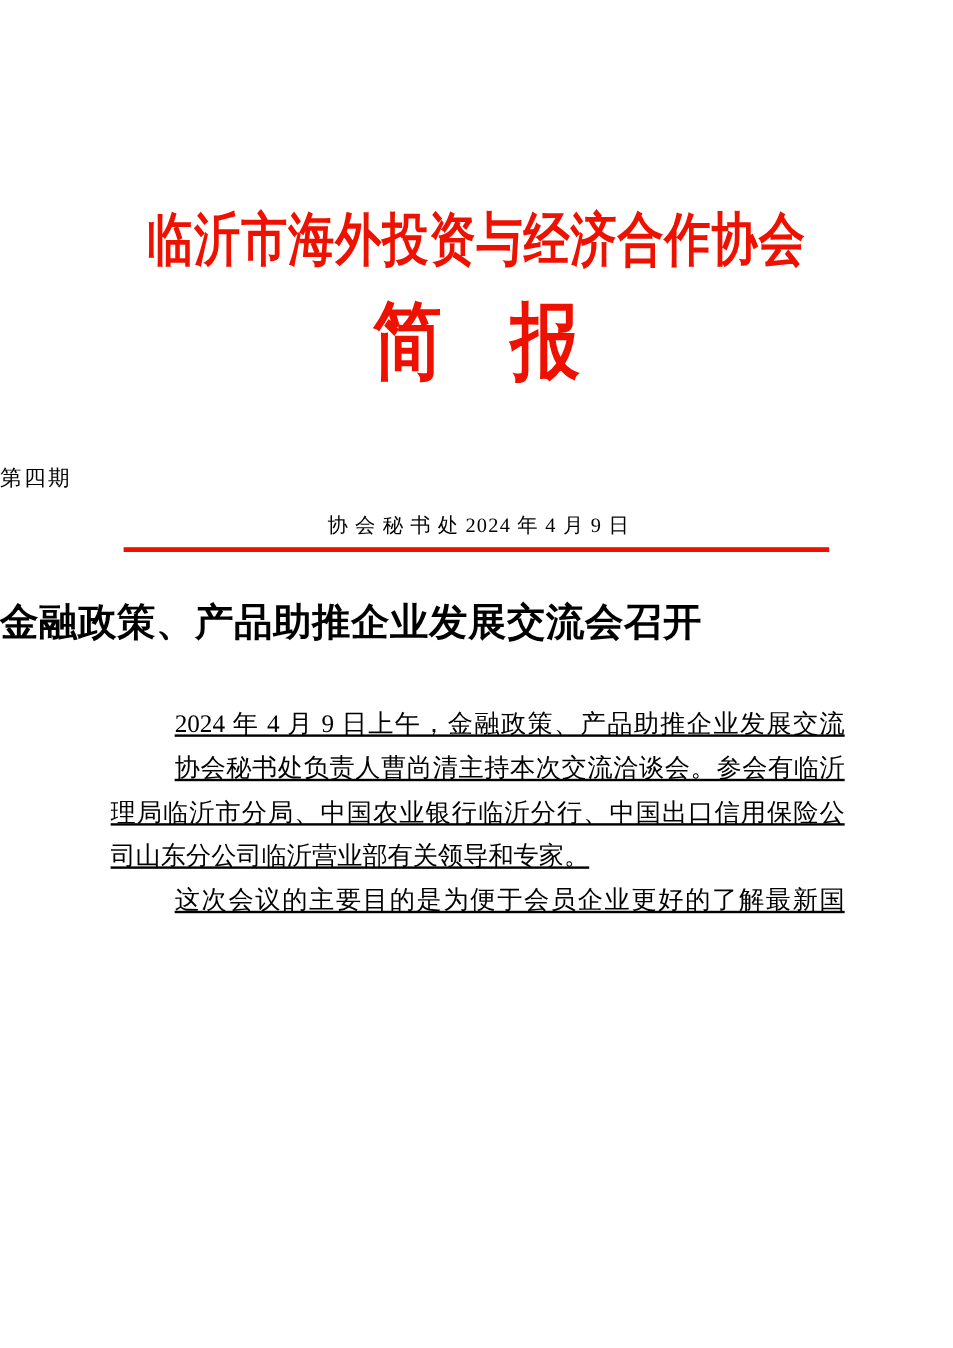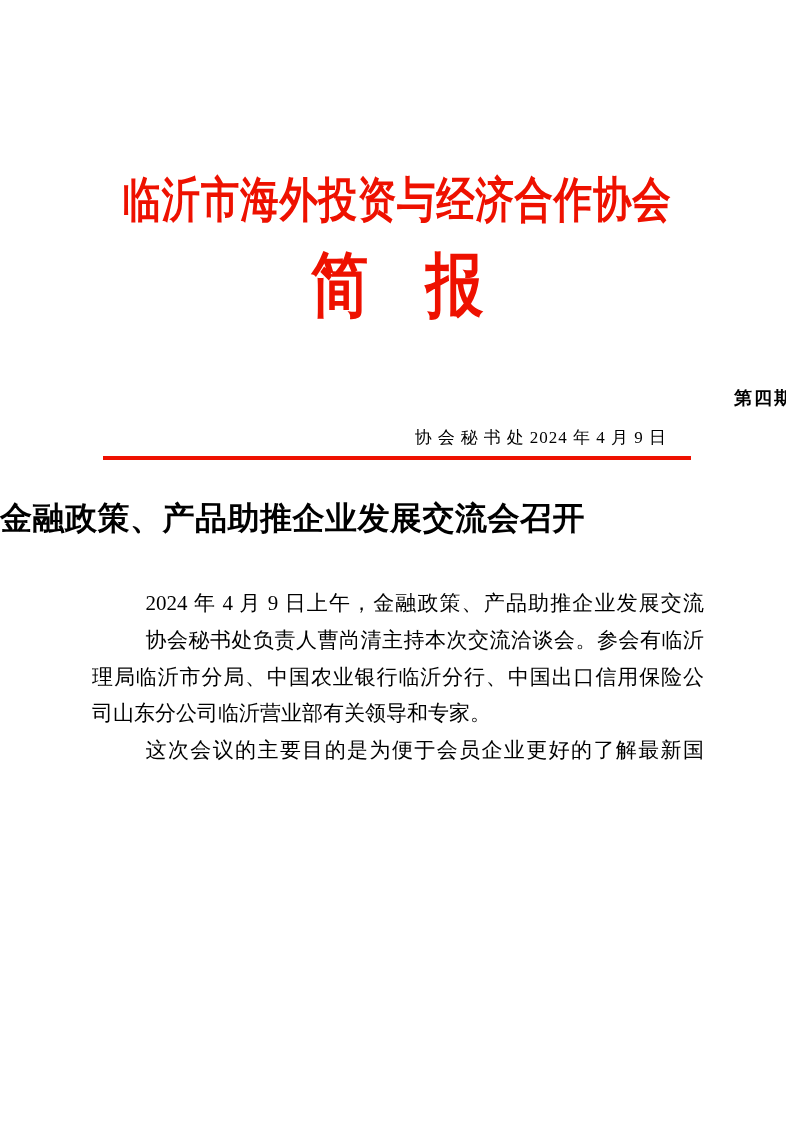--- a/index.html
+++ b/index.html
@@ -22,25 +22,25 @@
     letter-spacing:1px;
   }
   .bulletin-title{
     position:absolute;top:246px;left:0;width:794px;
     text-align:center;color:var(--red);
     font-size:70px;font-weight:bold;white-space:nowrap;line-height:80px;
     transform:scaleX(0.82);transform-origin:center;
   }
   .issue{
     position:absolute;top:386px;left:0;width:794px;
-    text-align:right;font-size:18px;letter-spacing:2px;font-weight:bold;
+    text-align:left;font-size:18px;letter-spacing:2px;
   }
   .issuer-row{
     position:absolute;top:426px;left:131px;right:119px;
-    display:flex;justify-content:flex-end;align-items:baseline;
+    display:flex;justify-content:center;align-items:baseline;
     font-size:17px;
   }
   .issuer{letter-spacing:6px;}
   .date{letter-spacing:1px;}
   .rule{
     position:absolute;top:456px;left:103px;width:588px;height:4px;
     background:var(--red);
   }
   .headline{
     position:absolute;top:497px;left:0;width:794px;margin:0;
@@ -48,21 +48,21 @@
     font-family:"Liberation Sans","DejaVu Sans",sans-serif;
     white-space:nowrap;letter-spacing:0.5px;
   }
   .body-text{
     position:absolute;top:585px;left:92px;width:612px;
     font-size:21px;
   }
   .bline{
     height:36.8px;line-height:36.8px;
     text-align:justify;text-align-last:justify;
-    overflow:hidden;white-space:normal;
+    overflow:hidden;white-space:normal;text-decoration:underline;
   }
   .bline.end{text-align-last:left;}
   .bline.indent{text-indent:2.55em;}
 </style>
 </head>
 <body>
 
 <div class="page">
 
   <header>

